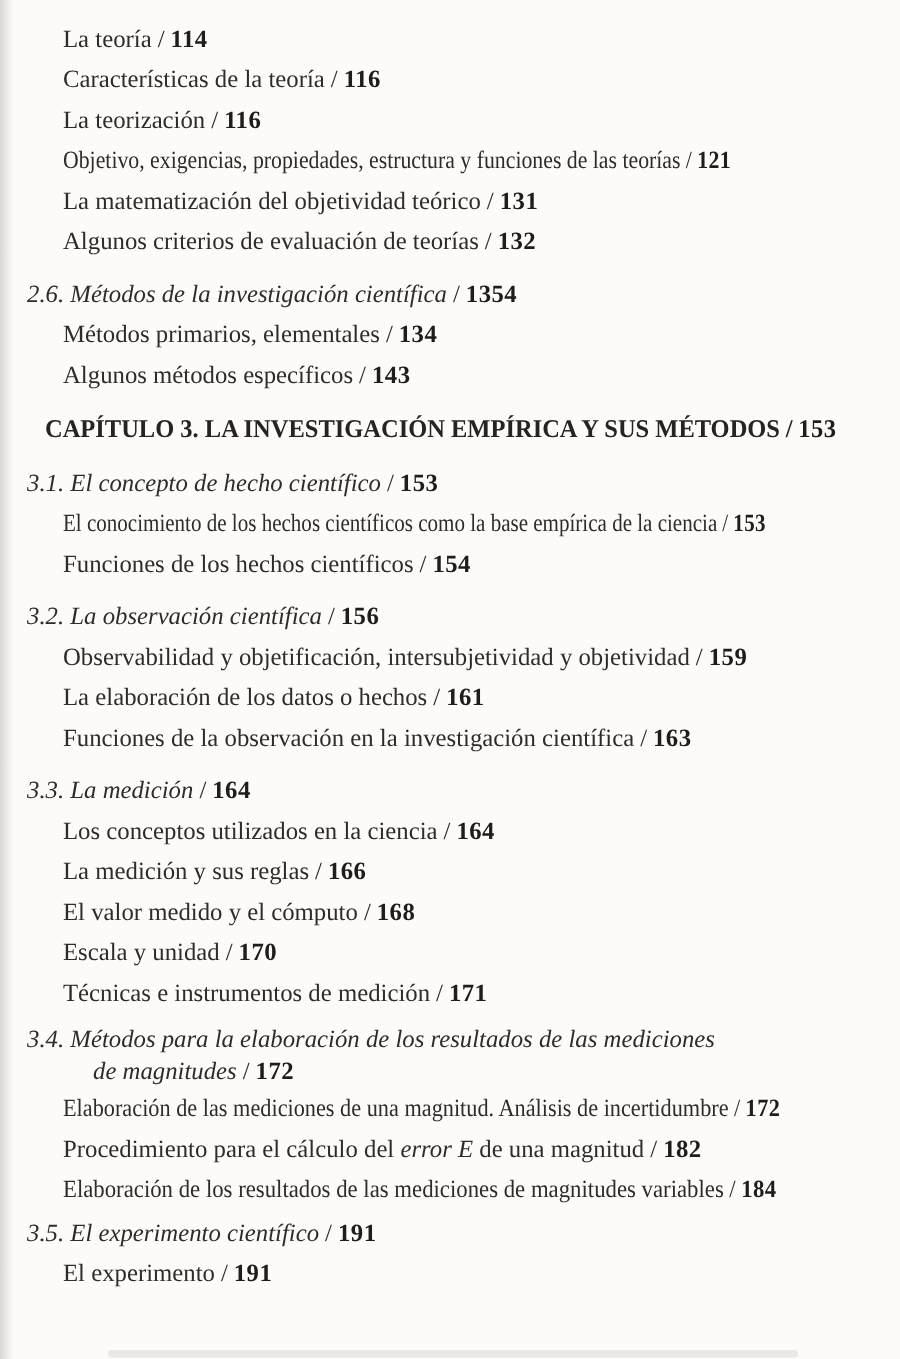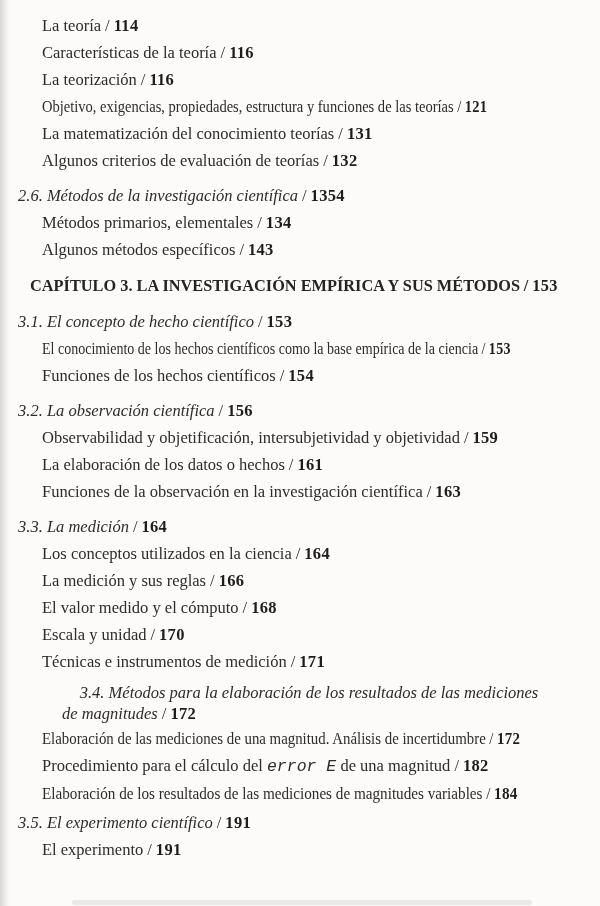--- a/index.html
+++ b/index.html
@@ -50,42 +50,42 @@
   .line.section { padding-left: 18px; font-style: italic; margin-top: 8px; text-decoration: underline; }
   .line.section-cont { padding-left: 62px; font-style: italic; margin-top: -4px; line-height: 23px; }
   .line.chapter {
     padding-left: 30px;
     font-weight: bold;
     font-size: 17px;
     margin-top: 9px;
     margin-bottom: 9px;
     color: #262321;
   }
-  .line.v-small-gap { margin-top: 4px; text-align: center; }
+  .line.v-small-gap { margin-top: 4px; }
   .line.v-no-gap { margin-top: 2px; }
   .sep { font-style: normal; margin: 0 4px; }
   .page-num {
     font-style: normal;
     font-weight: bold;
     color: #1f1c1a;
     letter-spacing: 0.3px;
   }
-  .part-italic { font-style: italic; font-family: Liberation Mono, monospace; }
+  .part-italic { font-style: italic; }
 </style>
 </head>
 <body>
 
 <div class="page">
   <div class="edge-shadow"></div>
   <div class="toc" id="toc-list">
       <div class="line sub"><span class="inner"><span class="label">La teoría</span><span class="sep">/</span><span class="page-num">114</span></span></div>
       <div class="line sub"><span class="inner"><span class="label">Características de la teoría</span><span class="sep">/</span><span class="page-num">116</span></span></div>
       <div class="line sub"><span class="inner"><span class="label">La teorización</span><span class="sep">/</span><span class="page-num">116</span></span></div>
       <div class="line sub"><span class="inner" style="transform: scaleX(0.88);"><span class="label">Objetivo, exigencias, propiedades, estructura y funciones de las teorías</span><span class="sep">/</span><span class="page-num">121</span></span></div>
-      <div class="line sub"><span class="inner"><span class="label">La matematización del conocimiento teorías</span><span class="sep">/</span><span class="page-num">131</span></span></div>
+      <div class="line sub"><span class="inner"><span class="label">La matematización del objetividad teórico</span><span class="sep">/</span><span class="page-num">131</span></span></div>
       <div class="line sub"><span class="inner"><span class="label">Algunos criterios de evaluación de teorías</span><span class="sep">/</span><span class="page-num">132</span></span></div>
       <div class="line section"><span class="inner"><span class="label">2.6. Métodos de la investigación científica</span><span class="sep">/</span><span class="page-num">1354</span></span></div>
       <div class="line sub"><span class="inner"><span class="label">Métodos primarios, elementales</span><span class="sep">/</span><span class="page-num">134</span></span></div>
       <div class="line sub"><span class="inner"><span class="label">Algunos métodos específicos</span><span class="sep">/</span><span class="page-num">143</span></span></div>
       <div class="line chapter"><span class="inner" style="transform: scaleX(0.96);"><span class="label">CAPÍTULO 3. LA INVESTIGACIÓN EMPÍRICA Y SUS MÉTODOS</span><span class="sep">/</span><span class="page-num">153</span></span></div>
       <div class="line section"><span class="inner"><span class="label">3.1. El concepto de hecho científico</span><span class="sep">/</span><span class="page-num">153</span></span></div>
       <div class="line sub"><span class="inner" style="transform: scaleX(0.85);"><span class="label">El conocimiento de los hechos científicos como la base empírica de la ciencia</span><span class="sep">/</span><span class="page-num">153</span></span></div>
       <div class="line sub"><span class="inner"><span class="label">Funciones de los hechos científicos</span><span class="sep">/</span><span class="page-num">154</span></span></div>
       <div class="line section"><span class="inner"><span class="label">3.2. La observación científica</span><span class="sep">/</span><span class="page-num">156</span></span></div>
       <div class="line sub"><span class="inner"><span class="label">Observabilidad y objetificación, intersubjetividad y objetividad</span><span class="sep">/</span><span class="page-num">159</span></span></div>

